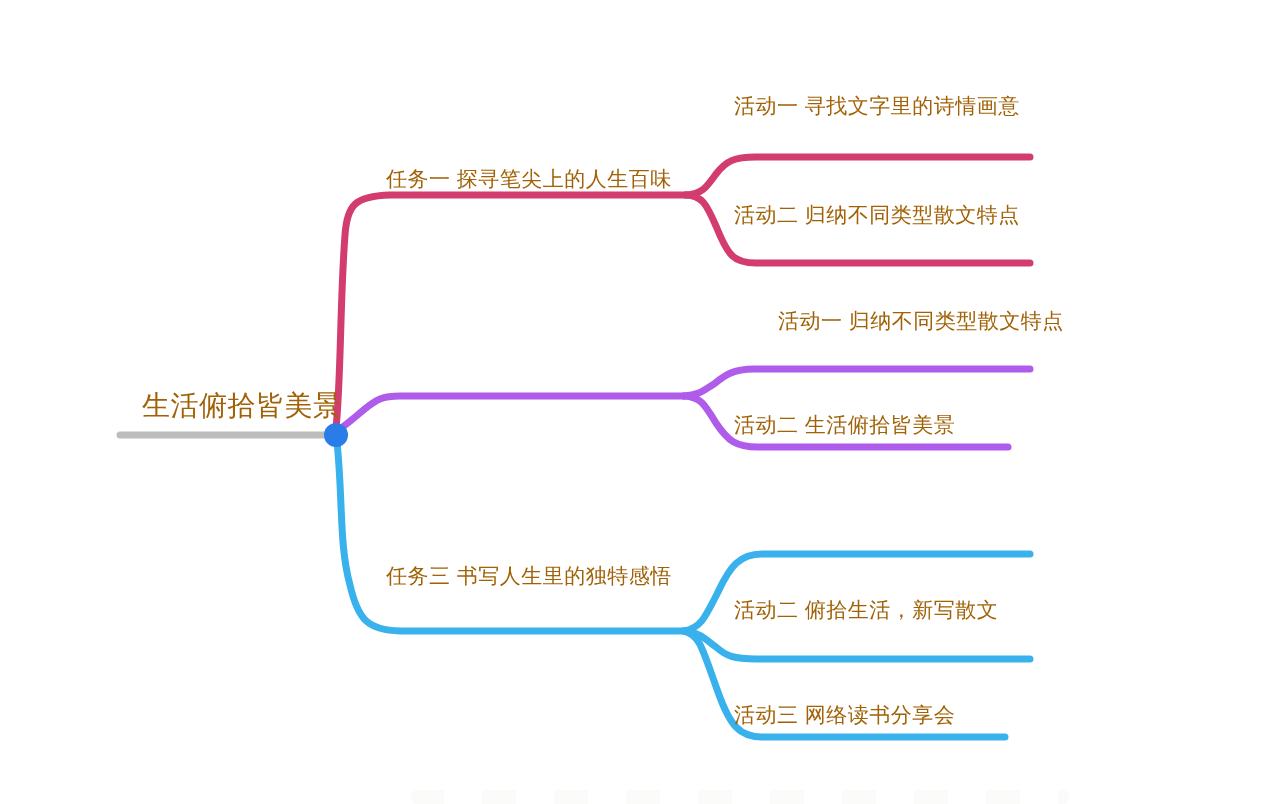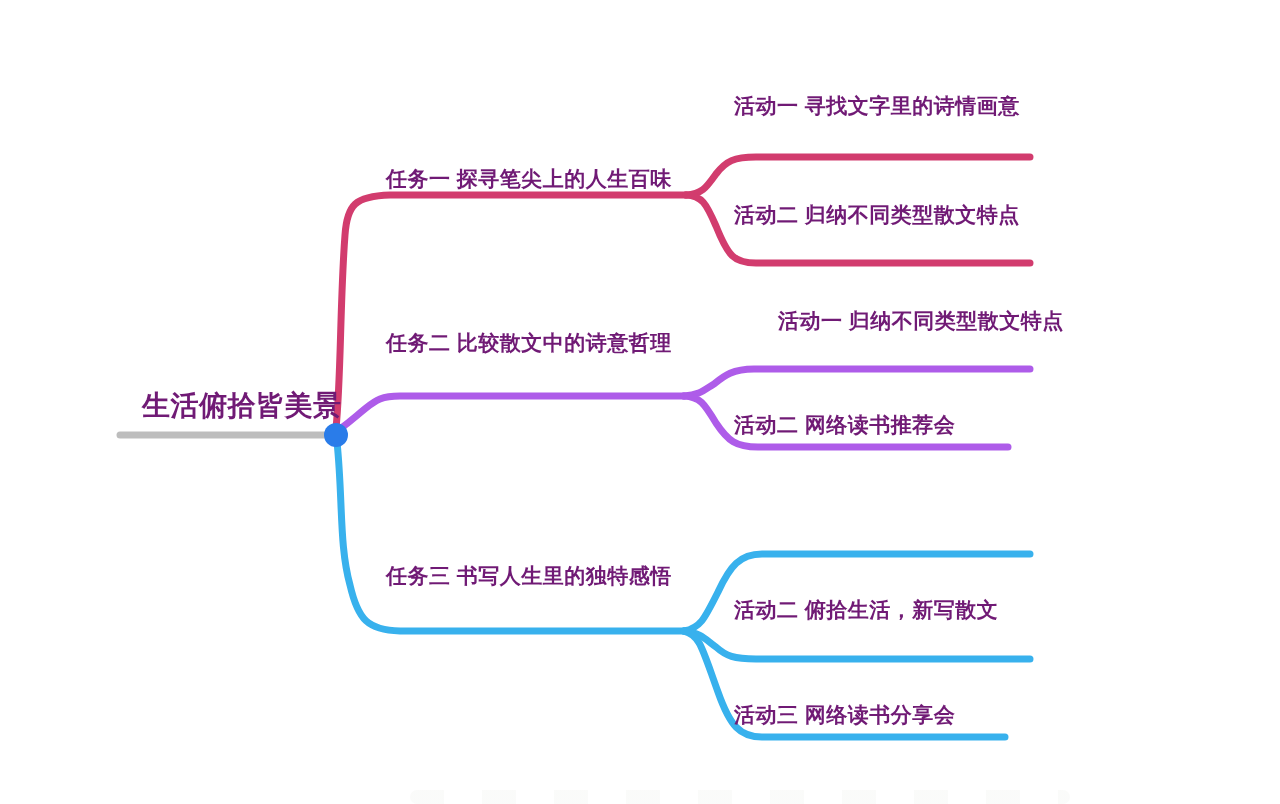--- a/index.html
+++ b/index.html
@@ -29,22 +29,22 @@
   .connector-layer path {
     fill: none;
     stroke-width: 7;
     stroke-linecap: round;
     stroke-linejoin: round;
   }
   .node-label {
     position: absolute;
     font-size: 21px;
     line-height: 28px;
-    font-weight: 700;
-    color: #701a75;
+    font-weight: 400;
+    color: #a16207;
     letter-spacing: 0.5px;
     width: 300px;
     cursor: default;
     user-select: none;
   }
   .root-label {
     font-size: 28px;
     width: 220px;
   }
   .watermark-strip {
@@ -84,27 +84,26 @@
     <path d="M684,631 C700,628 704,620 718,592 C730,566 740,554 762,554 L1030,554" stroke="#38b1ed"></path>
     <path d="M684,631 C700,633 704,638 716,647 C726,656 734,659 756,659 L1030,659" stroke="#38b1ed"></path>
     <path d="M684,631 C700,635 702,648 718,692 C730,726 740,737 762,737 L1005,737" stroke="#38b1ed"></path>
 
     <circle cx="336" cy="435" r="12" fill="#2a7ce9"></circle>
   </svg>
 
   <div class="node-label root-label" style="left:142px; top:392px;">生活俯拾皆美景</div>
 
   <div class="node-label" style="left:386px; top:137px;margin-top:28px;">任务一 探寻笔尖上的人生百味</div>
-  <div class="node-label" style="left:386px; top:329px;">任务二 比较散文中的诗意哲理</div>
   <div class="node-label" style="left:386px; top:562px;">任务三 书写人生里的独特感悟</div>
 
   <div class="node-label" style="left:734px; top:92px;">活动一 寻找文字里的诗情画意</div>
   <div class="node-label" style="left:734px; top:201px;">活动二 归纳不同类型散文特点</div>
 
   <div class="node-label" style="left:734px; top:307px;margin-left:44px;">活动一 归纳不同类型散文特点</div>
-  <div class="node-label" style="left:734px; top:411px;">活动二 网络读书推荐会</div>
+  <div class="node-label" style="left:734px; top:411px;">活动二 生活俯拾皆美景</div>
 
   <div class="node-label" style="left:734px; top:596px;">活动二 俯拾生活，新写散文</div>
   <div class="node-label" style="left:734px; top:701px;">活动三 网络读书分享会</div>
 
   <div class="watermark-strip"></div>
 
 </div>
 
 </body></html>

